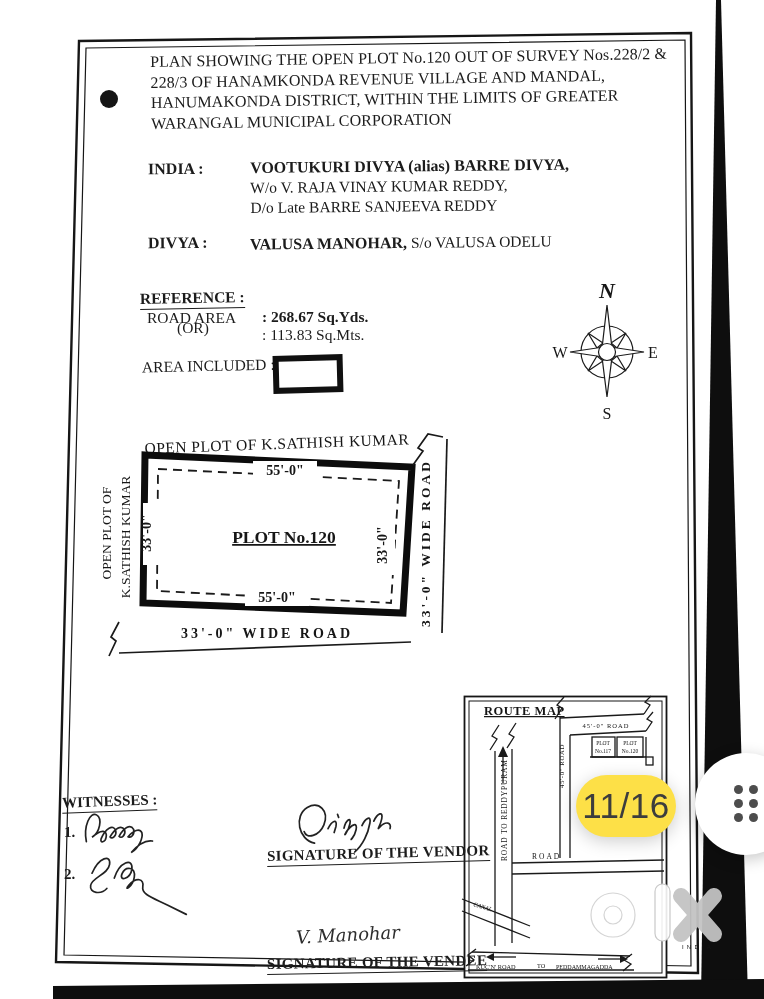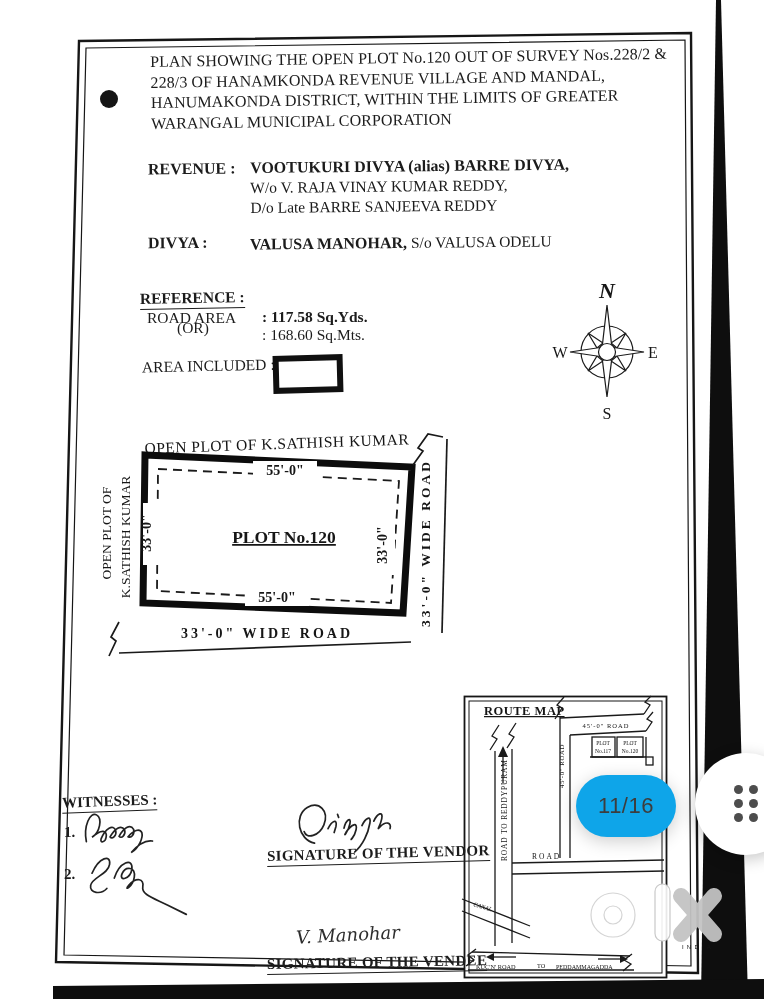--- a/index.html
+++ b/index.html
@@ -8,22 +8,22 @@
   .abs{position:absolute;}
   .doc{font-family:"Liberation Serif","DejaVu Serif",serif;color:#1c1c1c;}
   .b{font-weight:bold;}
   .ul{border-bottom:1.6px solid #1c1c1c;padding-bottom:1px;display:inline-block;}
   .title-line{font-size:16px;line-height:20.5px;letter-spacing:.1px;white-space:nowrap;}
   .lbl{font-size:16px;font-weight:bold;white-space:nowrap;}
   .val{font-size:15.5px;white-space:nowrap;}
   .cap{font-size:15px;font-weight:bold;letter-spacing:.3px;white-space:nowrap;}
   svg text{font-family:"Liberation Serif","DejaVu Serif",serif;fill:#161616;}
   .pill{position:absolute;left:576px;top:775px;width:100px;height:62px;border-radius:31px;
-        background:#0ea5e9;box-shadow:0 4px 18px rgba(0,0,0,.20);text-align:center;
-        font-family:"Liberation Sans","DejaVu Sans",sans-serif;font-size:22px;color:#3d3d3d;
+        background:#fde047;box-shadow:0 4px 18px rgba(0,0,0,.20);text-align:center;
+        font-family:"Liberation Sans","DejaVu Sans",sans-serif;font-size:35px;color:#3d3d3d;
         line-height:62px;letter-spacing:.5px;}
   .dots-btn{position:absolute;left:695px;top:753px;width:102px;height:102px;border-radius:51px;
         background:#fff;box-shadow:0 4px 16px rgba(0,0,0,.22);}
   .dot{position:absolute;width:9px;height:9px;border-radius:5px;background:#4d4d4d;}
   .handwrite{font-family:"DejaVu Serif","Liberation Serif",serif;font-style:italic;
         font-size:18px;color:#2e2e2e;white-space:nowrap;}
   .sigpath{stroke:#222;stroke-width:1.7;fill:none;stroke-linecap:round;}
 </style>
 </head>
 <body>
@@ -36,37 +36,37 @@
   <circle cx="109" cy="99" r="9" fill="#151515"></circle>
 </svg>
 
 <div class="abs doc" style="left:150px;top:52px;transform:rotate(-0.9deg);transform-origin:left top;">
   <div class="title-line">PLAN SHOWING THE OPEN PLOT No.120 OUT OF SURVEY Nos.228/2 &amp;</div>
   <div class="title-line">228/3 OF HANAMKONDA REVENUE VILLAGE AND MANDAL,</div>
   <div class="title-line">HANUMAKONDA DISTRICT, WITHIN THE LIMITS OF GREATER</div>
   <div class="title-line">WARANGAL MUNICIPAL CORPORATION</div>
 </div>
 
-<div class="abs doc lbl" style="left:148px;top:160px;transform:rotate(-0.6deg);">REVENUE :</div>
+<div class="abs doc lbl" style="left:148px;top:160px;transform:rotate(-0.6deg);">INDIA :</div>
 <div class="abs doc" style="left:250px;top:159px;transform:rotate(-0.6deg);transform-origin:left top;">
   <div class="lbl">VOOTUKURI DIVYA (alias) BARRE DIVYA,</div>
   <div class="val" style="margin-top:2px;">W/o  V. RAJA VINAY KUMAR REDDY,</div>
   <div class="val" style="margin-top:2px;">D/o  Late BARRE SANJEEVA REDDY</div>
 </div>
 
 <div class="abs doc lbl" style="left:148px;top:234px;transform:rotate(-0.6deg);">DIVYA  :</div>
 <div class="abs doc" style="left:250px;top:234px;transform:rotate(-0.6deg);white-space:nowrap;">
   <span class="lbl">VALUSA MANOHAR,</span><span class="val">  S/o  VALUSA ODELU</span>
 </div>
 
 <div class="abs doc b ul" style="left:140px;top:289px;font-size:15.5px;transform:rotate(-1deg);">REFERENCE :</div>
 <div class="abs doc val" style="left:147px;top:309px;">ROAD AREA</div>
-<div class="abs doc val b" style="left:262px;top:308px;">: 117.58  Sq.Yds.</div>
+<div class="abs doc val b" style="left:262px;top:308px;">: 268.67  Sq.Yds.</div>
 <div class="abs doc val" style="left:177px;top:319px;">(OR)</div>
-<div class="abs doc val" style="left:262px;top:326px;">: 168.60  Sq.Mts.</div>
+<div class="abs doc val" style="left:262px;top:326px;">: 113.83  Sq.Mts.</div>
 <div class="abs doc val" style="left:142px;top:357px;font-size:15.5px;transform:rotate(-1.2deg);">AREA INCLUDED :</div>
 <div class="abs" style="left:273px;top:355px;width:58px;height:26px;border:6px solid #101010;transform:rotate(-1.5deg);"></div>
 
 <svg class="abs" style="left:545px;top:272px;" width="130" height="160" viewBox="0 0 130 160">
   <g stroke="#1a1a1a" fill="#ffffff" stroke-width="1.2">
     <circle cx="62" cy="80" r="26" fill="none"></circle>
     <path d="M81,61 L66,71 L72,76 Z"></path>
     <path d="M43,61 L58,71 L52,76 Z"></path>
     <path d="M81,99 L66,89 L72,84 Z"></path>
     <path d="M43,99 L58,89 L52,84 Z"></path>

